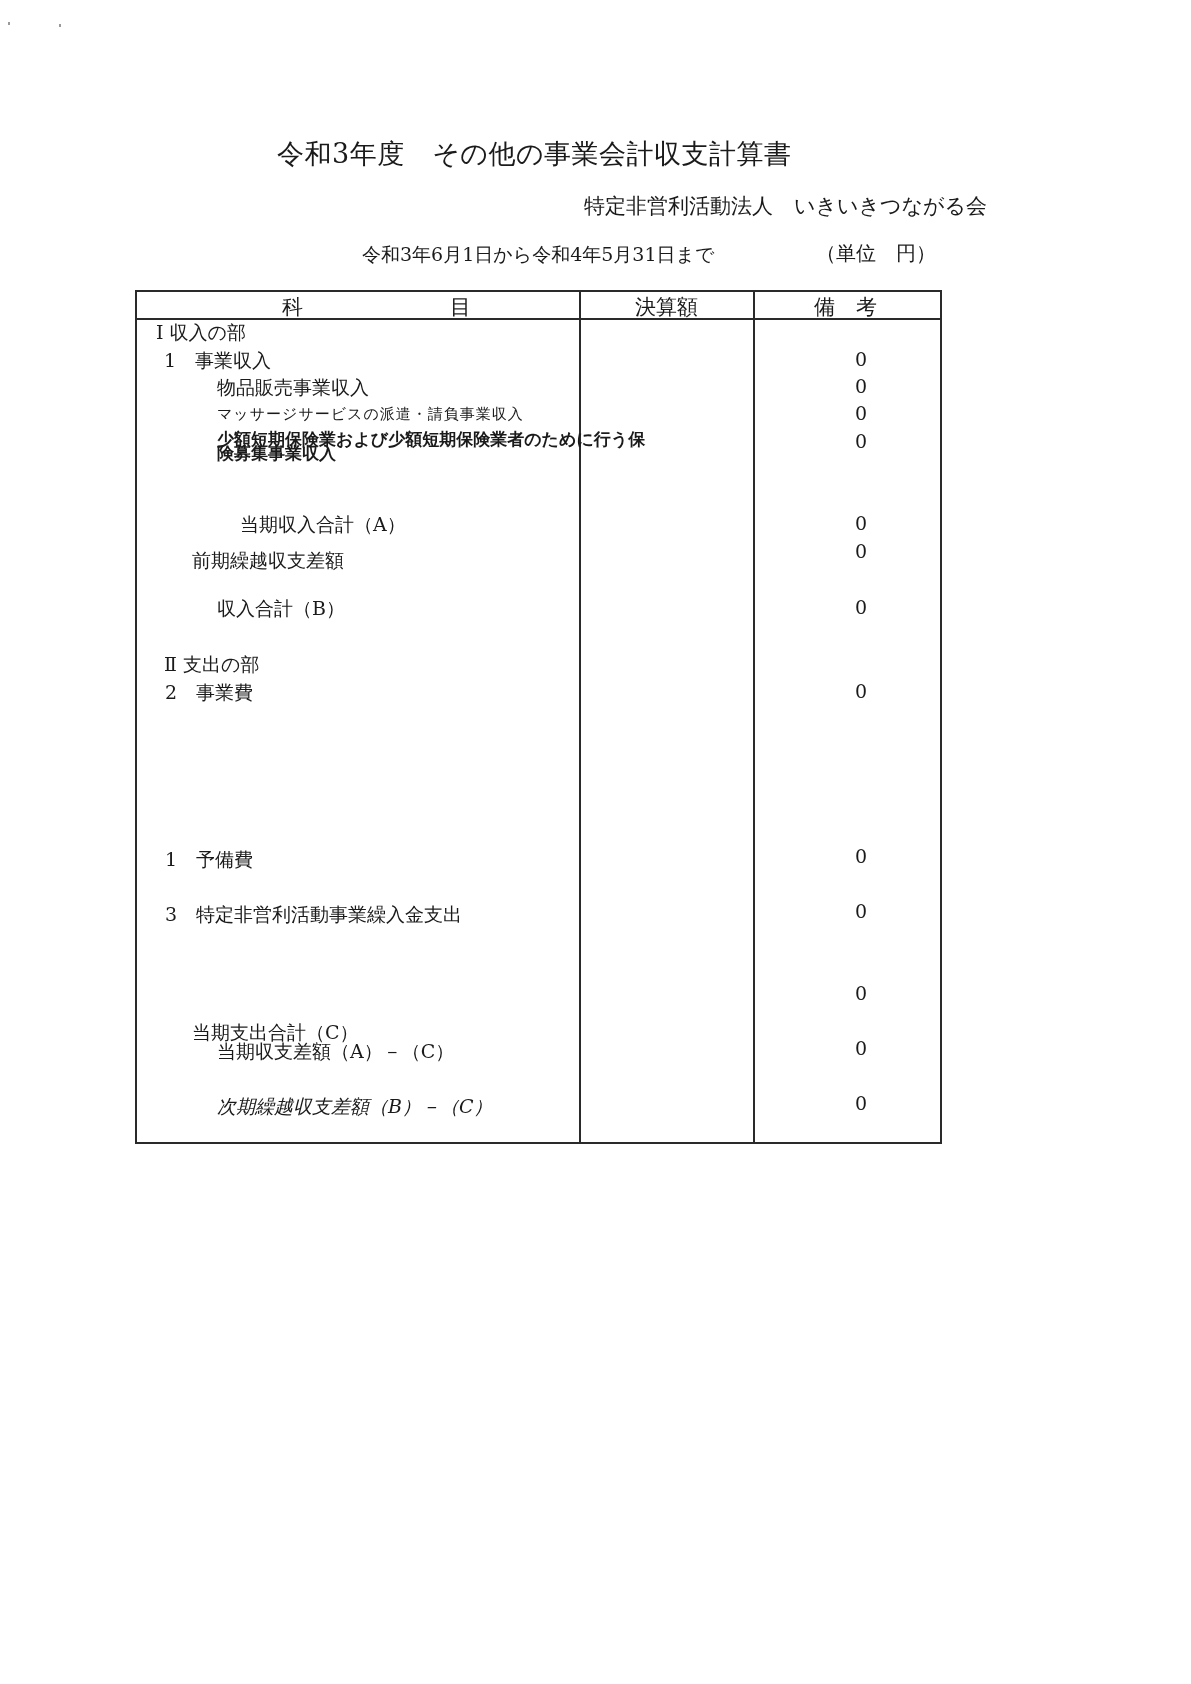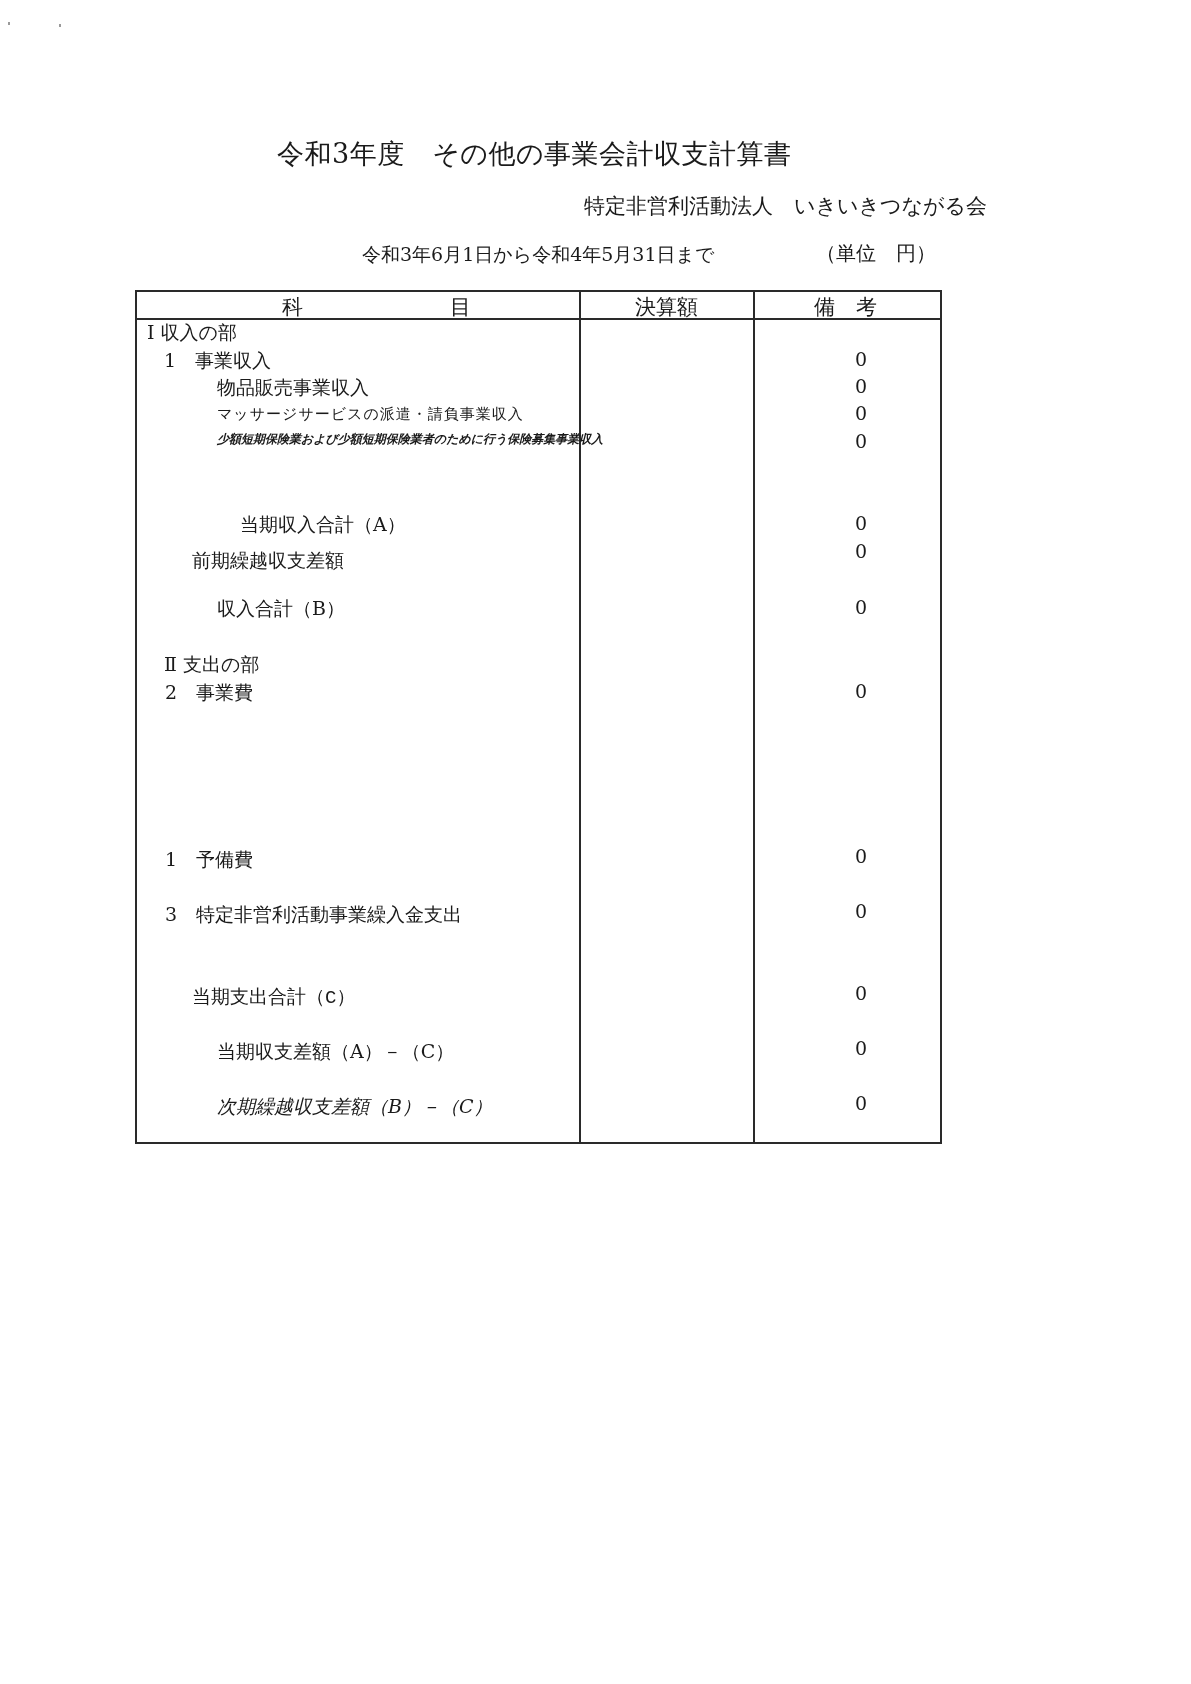--- a/index.html
+++ b/index.html
@@ -12,21 +12,21 @@
   .unit { left: 816px; top: 240px; font-size: 20px; }
   .speck { width: 2px; height: 3px; background: #9a9a9a; }
   .table { position: absolute; left: 135px; top: 290px; width: 807px; height: 854px;
            border: 2px solid #2a2a2a; box-sizing: border-box; }
   .vline { position: absolute; top: 0; bottom: 0; width: 0; border-left: 2px solid #2a2a2a; }
   .hline { position: absolute; left: 0; right: 0; top: 26px; border-top: 2px solid #2a2a2a; }
   .hdr { position: absolute; top: 1px; font-size: 21px; }
   .lbl { position: absolute; font-size: 19px; }
   .val { position: absolute; font-size: 19px; left: 580px; width: 150px; text-align: right; }
   .small { font-size: 15px; }
-  .tiny { font-size: 12px; font-weight: bold; line-height: 14px; white-space: normal; width: 430px; font-style: italic; }
+  .tiny { font-size: 17px; font-weight: bold; line-height: 14px; white-space: normal; width: 430px; }
 </style>
 </head>
 <body>
 
 <div class="abs speck" style="left:8px;top:22px;"></div>
 <div class="abs speck" style="left:59px;top:24px;"></div>
 
 <div class="abs title">令和3年度　その他の事業会計収支計算書</div>
 <div class="abs org">特定非営利活動法人　いきいきつながる会</div>
 <div class="abs period">令和3年6月1日から令和4年5月31日まで</div>
@@ -34,21 +34,21 @@
 
 <div class="table">
   <div class="vline" style="left:442px;"></div>
   <div class="vline" style="left:616px;"></div>
   <div class="hline"></div>
 
   <div class="hdr" style="left:145px;">科　　　　　　　目</div>
   <div class="hdr" style="left:498px;">決算額</div>
   <div class="hdr" style="left:677px;">備　考</div>
 
-  <div class="lbl" style="left:10px;top:28px;">Ⅰ 収入の部</div>
+  <div class="lbl" style="left:19px;top:28px;">Ⅰ 収入の部</div>
 
   <div class="lbl" style="left:27px;top:56px;">1　事業収入</div>
   <div class="val" style="top:56px;">0</div>
 
   <div class="lbl" style="left:80px;top:83px;">物品販売事業収入</div>
   <div class="val" style="top:83px;">0</div>
 
   <div class="lbl small" style="left:80px;top:113px;letter-spacing:1px;">マッサージサービスの派遣・請負事業収入</div>
   <div class="val" style="top:110px;">0</div>
 
@@ -68,21 +68,21 @@
 
   <div class="lbl" style="left:28px;top:388px;">2　事業費</div>
   <div class="val" style="top:388px;">0</div>
 
   <div class="lbl" style="left:28px;top:555px;">1　予備費</div>
   <div class="val" style="top:553px;">0</div>
 
   <div class="lbl" style="left:28px;top:610px;">3　特定非営利活動事業繰入金支出</div>
   <div class="val" style="top:608px;">0</div>
 
-  <div class="lbl" style="left:55px;top:692px;font-family:Liberation Mono, monospace;">当期支出合計（C）</div>
+  <div class="lbl" style="left:55px;top:728px;">当期支出合計（C）</div>
   <div class="val" style="top:690px;">0</div>
 
   <div class="lbl" style="left:80px;top:747px;">当期収支差額（A）－（C）</div>
   <div class="val" style="top:745px;">0</div>
 
   <div class="lbl" style="left:80px;top:802px;font-style:italic;">次期繰越収支差額（B）－（C）</div>
   <div class="val" style="top:800px;">0</div>
 </div>
 
 </body></html>

